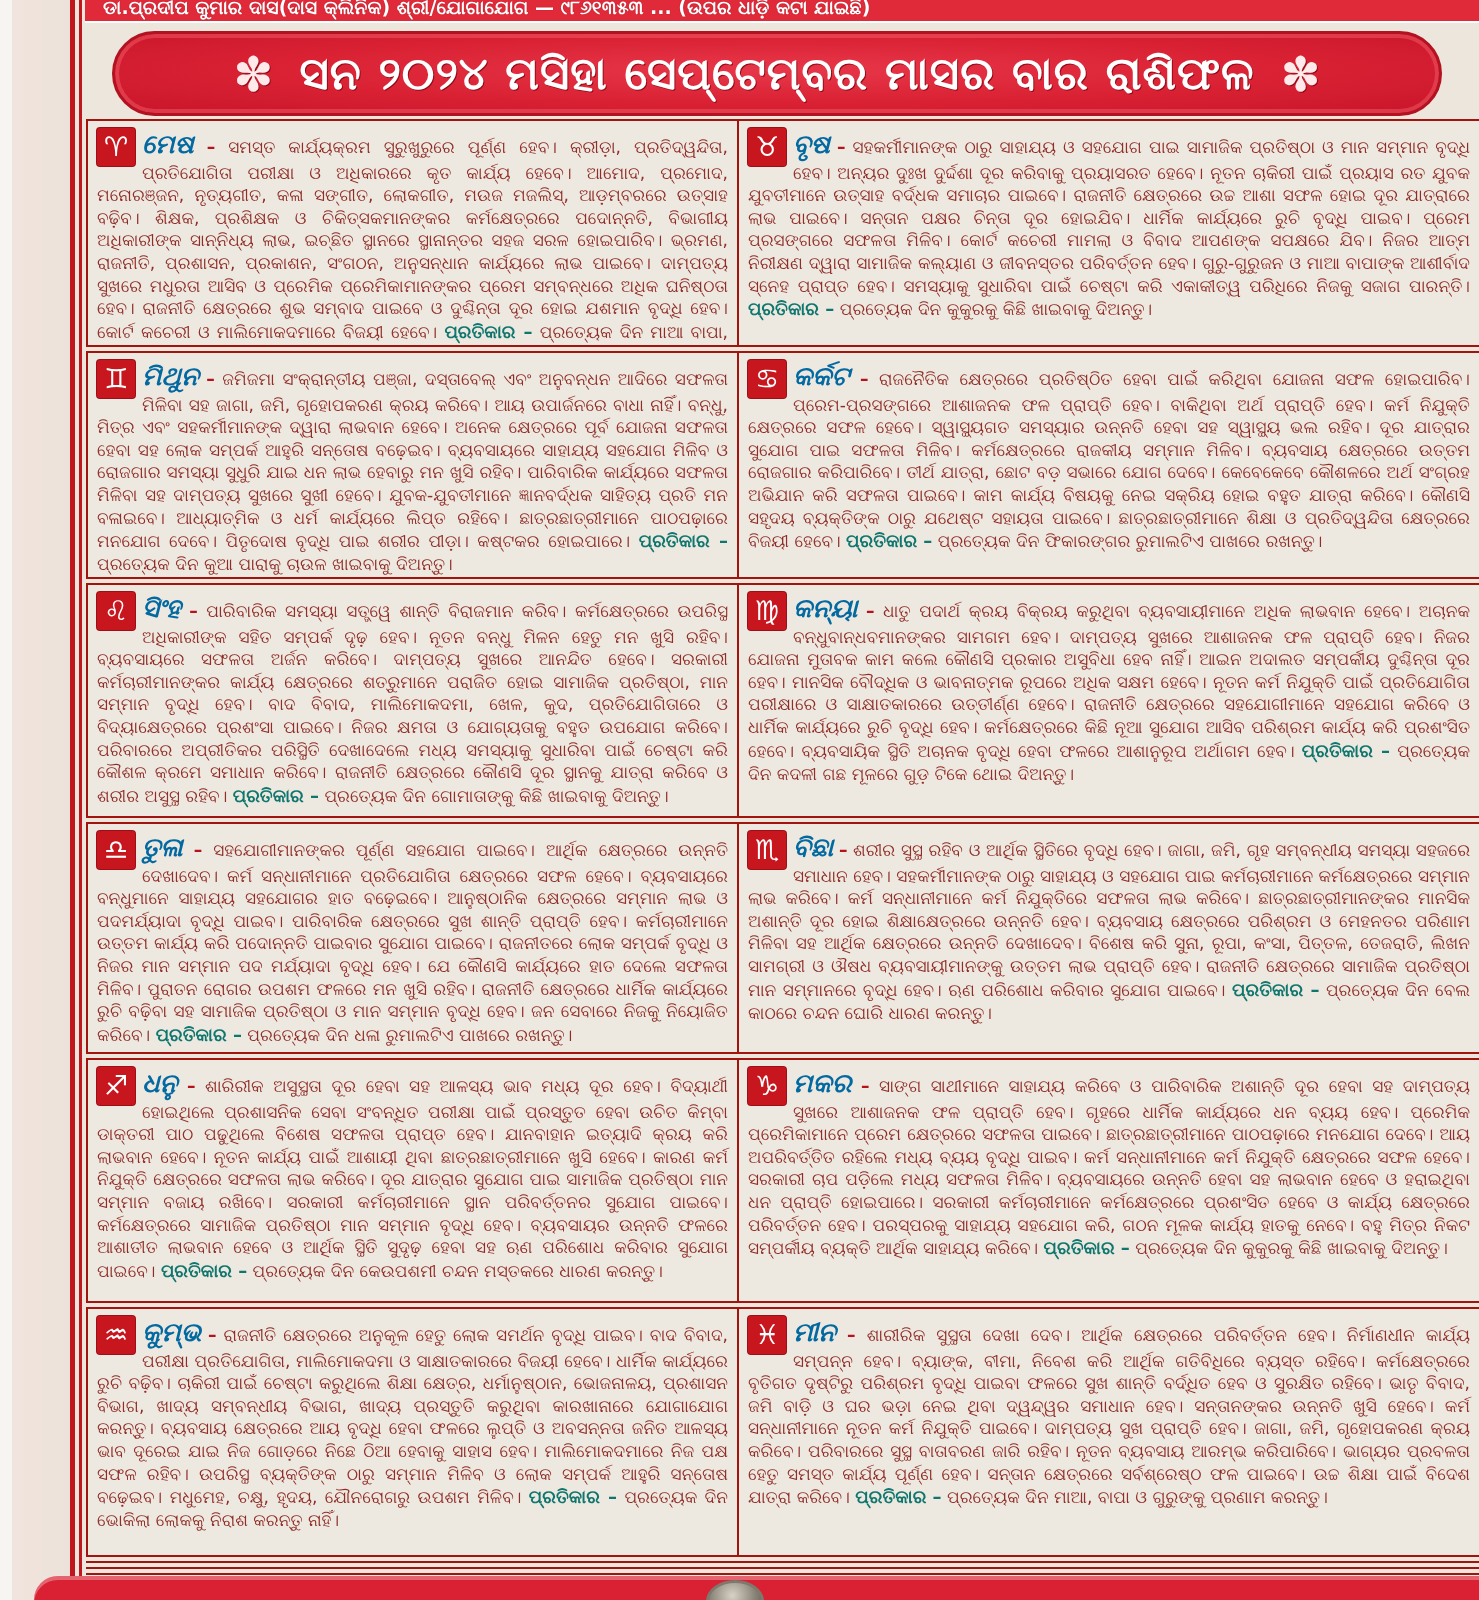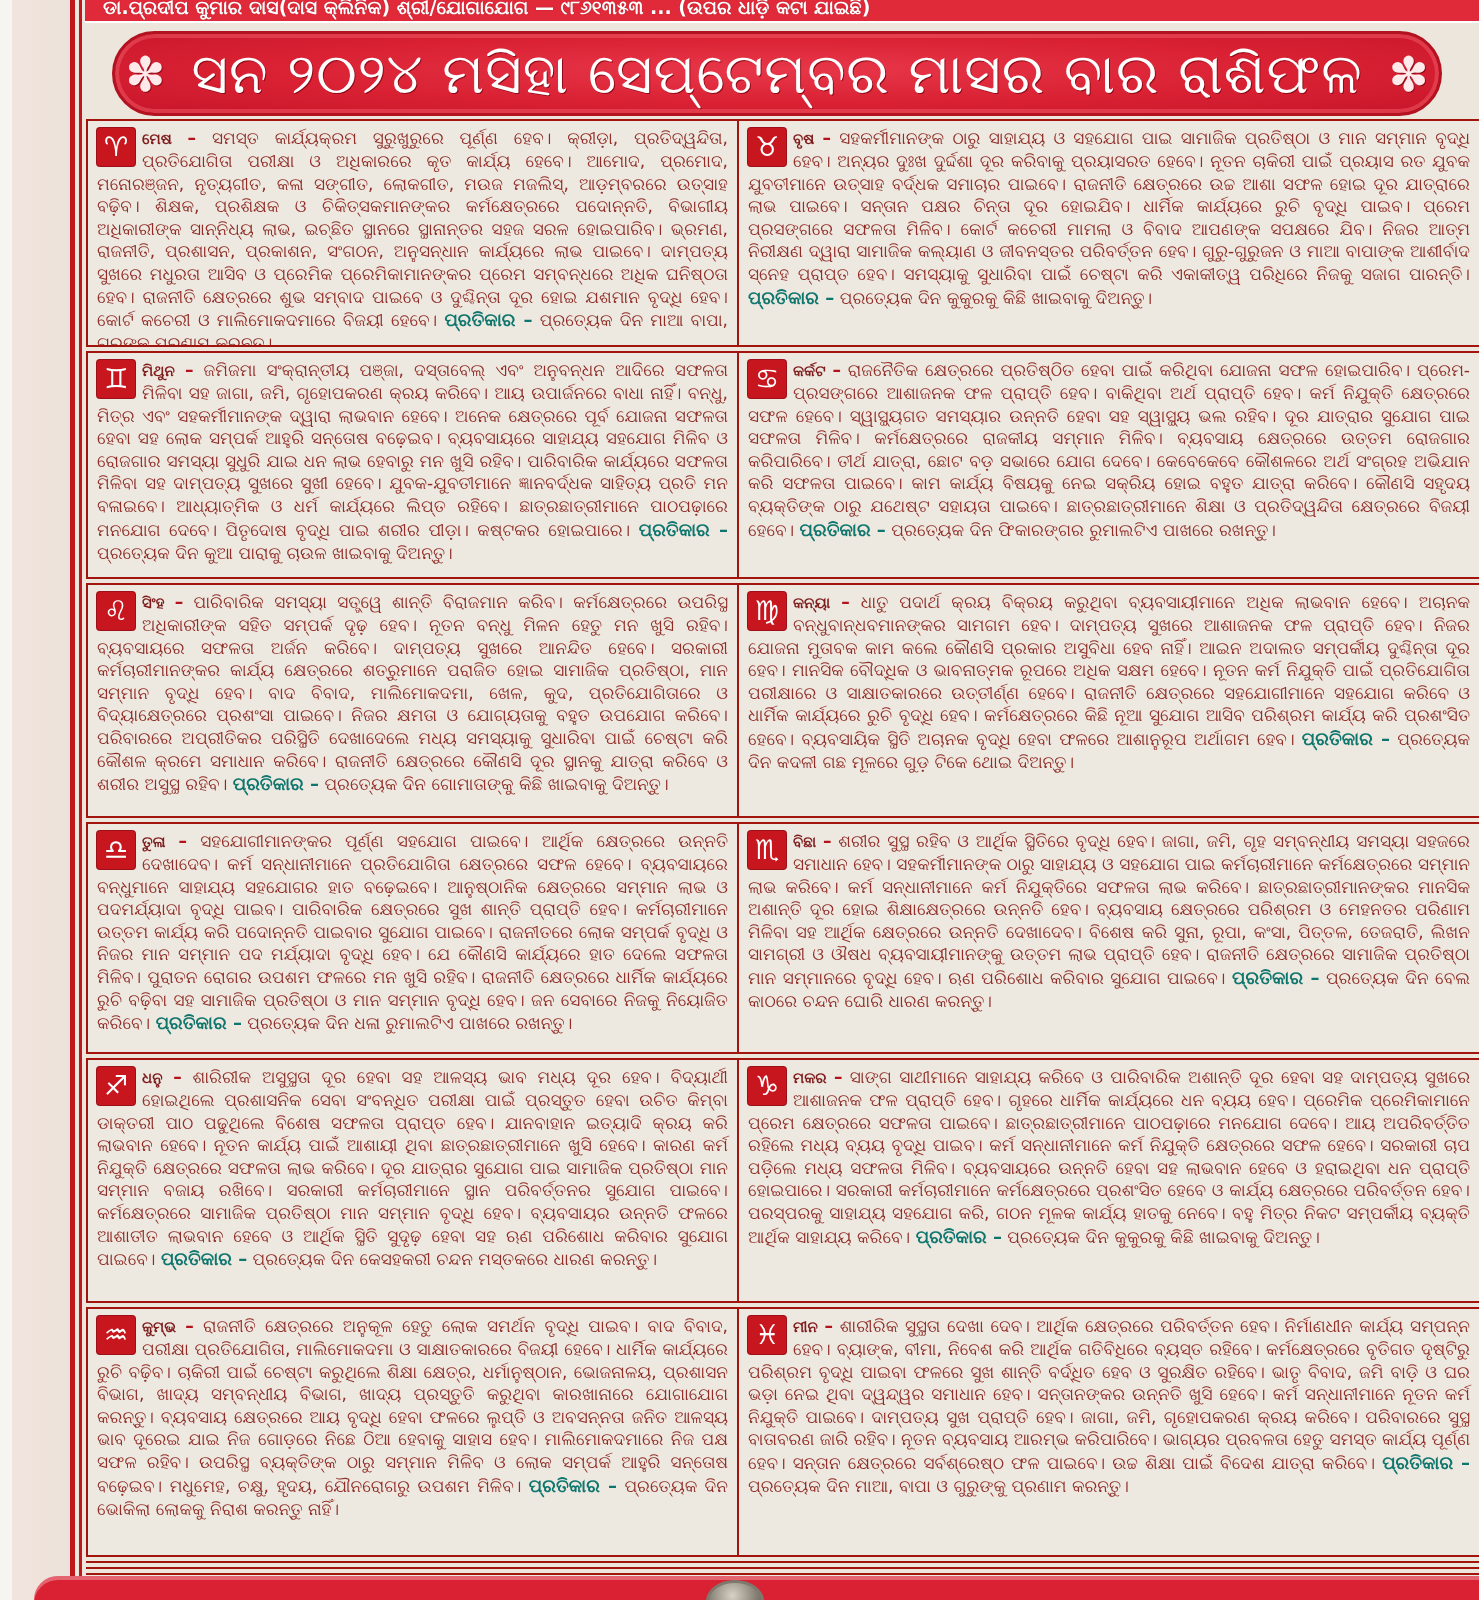--- a/index.html
+++ b/index.html
@@ -27,21 +27,21 @@
 
   
   .banner {
     position:absolute; left:112px; top:31px; width:1330px; height:85px;
     background:radial-gradient(ellipse at 50% 45%, #e8374a 0%, #d92133 55%, #c8152a 100%);
     border:3px solid #b31220; border-radius:48px;
     box-shadow:inset 0 0 0 4px rgba(255,120,130,.35);
     display:flex; align-items:center; justify-content:center; gap:26px;
     color:#fff; overflow:hidden;
   }
-  .banner .title   { font-size:56px; font-weight:normal; letter-spacing:1px; white-space:nowrap;
+  .banner .title   { font-size:45px; font-weight:bold; letter-spacing:1px; white-space:nowrap;
                      text-shadow:1px 1px 0 #8e0b16; }
   .banner .flower  { font-size:48px; line-height:48px; color:#ffe9ea; text-shadow:1px 1px 0 #8e0b16; }
 
   
   .grid { position:absolute; left:86px; top:119px; width:1393px; }
   .row  { display:flex; margin-bottom:4px; }
   .cell {
     background:#ede8e0; border:2px solid #a2140e; overflow:hidden;
     padding:6px 9px 4px 9px;
     font-size:17px; line-height:1.33; color:#8f2d26; text-align:justify;
@@ -49,21 +49,21 @@
   .cell.left  { width:653px; }
   .cell.right { width:740px; border-left:none; border-right:none; }
   .r1 .cell { height:228px; } .r2 .cell { height:228px; } .r3 .cell { height:235px; }
   .r4 .cell { height:232px; } .r5 .cell { height:245px; } .r6 .cell { height:268px; }
 
   .sign-icon {
     float:left; width:38px; height:38px; margin:1px 7px 2px 0;
     background:#c8161f; color:#ffffff; font-size:27px; line-height:38px;
     text-align:center; border-radius:3px; box-shadow:0 0 0 1px #9d0f18;
   }
-  .sign-name   { font-weight:bold; font-size:15px; color:#7f1d1d; }
+  .sign-name   { font-weight:bold; font-size:26px; color:#0369a1;font-style:italic; }
   .sign-dash   { font-weight:bold; color:#b5121c; }
   .remedy-label{ font-weight:bold; font-size:18px; color:#0f766e; }
 
   
   .bottom-lines {
     position:absolute; left:86px; right:0; top:1555px; height:21px;
     background:repeating-linear-gradient(#a2140e 0 2px, #ece6dd 2px 6px);
   }
   .bottom-band {
     position:absolute; left:34px; right:0; top:1576px; height:24px;
@@ -175,21 +175,21 @@
       </div>
     </div>
 
     <div class="row r5">
       <div class="cell left">
         <span class="sign-icon">♐</span>
         <span class="sign-name">ଧନୁ</span>
         <span class="sign-dash">–</span>
         <span>ଶାରିରୀକ ଅସୁସ୍ଥତା ଦୂର ହେବା ସହ ଆଳସ୍ୟ ଭାବ ମଧ୍ୟ ଦୂର ହେବ। ବିଦ୍ୟାର୍ଥୀ ହୋଇଥିଲେ ପ୍ରଶାସନିକ ସେବା ସଂବନ୍ଧିତ ପରୀକ୍ଷା ପାଇଁ ପ୍ରସ୍ତୁତ ହେବା ଉଚିତ କିମ୍ବା ଡାକ୍ତରୀ ପାଠ ପଢୁଥିଲେ ବିଶେଷ ସଫଳତା ପ୍ରାପ୍ତ ହେବ। ଯାନବାହାନ ଇତ୍ୟାଦି କ୍ରୟ କରି ଲାଭବାନ ହେବେ। ନୂତନ କାର୍ଯ୍ୟ ପାଇଁ ଆଶାୟୀ ଥିବା ଛାତ୍ରଛାତ୍ରୀମାନେ ଖୁସି ହେବେ। କାରଣ କର୍ମ ନିଯୁକ୍ତି କ୍ଷେତ୍ରରେ ସଫଳତା ଲାଭ କରିବେ। ଦୂର ଯାତ୍ରାର ସୁଯୋଗ ପାଇ ସାମାଜିକ ପ୍ରତିଷ୍ଠା ମାନ ସମ୍ମାନ ବଜାୟ ରଖିବେ। ସରକାରୀ କର୍ମଚାରୀମାନେ ସ୍ଥାନ ପରିବର୍ତ୍ତନର ସୁଯୋଗ ପାଇବେ। କର୍ମକ୍ଷେତ୍ରରେ ସାମାଜିକ ପ୍ରତିଷ୍ଠା ମାନ ସମ୍ମାନ ବୃଦ୍ଧି ହେବ। ବ୍ୟବସାୟର ଉନ୍ନତି ଫଳରେ ଆଶାତୀତ ଲାଭବାନ ହେବେ ଓ ଆର୍ଥିକ ସ୍ଥିତି ସୁଦୃଢ଼ ହେବା ସହ ଋଣ ପରିଶୋଧ କରିବାର ସୁଯୋଗ ପାଇବେ।</span>
         <span class="remedy-label">ପ୍ରତିକାର –</span>
-        <span>ପ୍ରତ୍ୟେକ ଦିନ କେସହକରୀ ଚନ୍ଦନ ମସ୍ତକରେ ଧାରଣ କରନ୍ତୁ।</span>
+        <span>ପ୍ରତ୍ୟେକ ଦିନ କେଉପଶମୀ ଚନ୍ଦନ ମସ୍ତକରେ ଧାରଣ କରନ୍ତୁ।</span>
       </div>
       <div class="cell right">
         <span class="sign-icon">♑</span>
         <span class="sign-name">ମକର</span>
         <span class="sign-dash">–</span>
         <span>ସାଙ୍ଗ ସାଥୀମାନେ ସାହାଯ୍ୟ କରିବେ ଓ ପାରିବାରିକ ଅଶାନ୍ତି ଦୂର ହେବା ସହ ଦାମ୍ପତ୍ୟ ସୁଖରେ ଆଶାଜନକ ଫଳ ପ୍ରାପ୍ତି ହେବ। ଗୃହରେ ଧାର୍ମିକ କାର୍ଯ୍ୟରେ ଧନ ବ୍ୟୟ ହେବ। ପ୍ରେମିକ ପ୍ରେମିକାମାନେ ପ୍ରେମ କ୍ଷେତ୍ରରେ ସଫଳତା ପାଇବେ। ଛାତ୍ରଛାତ୍ରୀମାନେ ପାଠପଢ଼ାରେ ମନଯୋଗ ଦେବେ। ଆୟ ଅପରିବର୍ତ୍ତିତ ରହିଲେ ମଧ୍ୟ ବ୍ୟୟ ବୃଦ୍ଧି ପାଇବ। କର୍ମ ସନ୍ଧାନୀମାନେ କର୍ମ ନିଯୁକ୍ତି କ୍ଷେତ୍ରରେ ସଫଳ ହେବେ। ସରକାରୀ ଚାପ ପଡ଼ିଲେ ମଧ୍ୟ ସଫଳତା ମିଳିବ। ବ୍ୟବସାୟରେ ଉନ୍ନତି ହେବା ସହ ଲାଭବାନ ହେବେ ଓ ହରାଇଥିବା ଧନ ପ୍ରାପ୍ତି ହୋଇପାରେ। ସରକାରୀ କର୍ମଚାରୀମାନେ କର୍ମକ୍ଷେତ୍ରରେ ପ୍ରଶଂସିତ ହେବେ ଓ କାର୍ଯ୍ୟ କ୍ଷେତ୍ରରେ ପରିବର୍ତ୍ତନ ହେବ। ପରସ୍ପରକୁ ସାହାଯ୍ୟ ସହଯୋଗ କରି, ଗଠନ ମୂଳକ କାର୍ଯ୍ୟ ହାତକୁ ନେବେ। ବହୁ ମିତ୍ର ନିକଟ ସମ୍ପର୍କୀୟ ବ୍ୟକ୍ତି ଆର୍ଥିକ ସାହାଯ୍ୟ କରିବେ।</span>
         <span class="remedy-label">ପ୍ରତିକାର –</span>
         <span>ପ୍ରତ୍ୟେକ ଦିନ କୁକୁରକୁ କିଛି ଖାଇବାକୁ ଦିଅନ୍ତୁ।</span>
       </div>
     </div>

